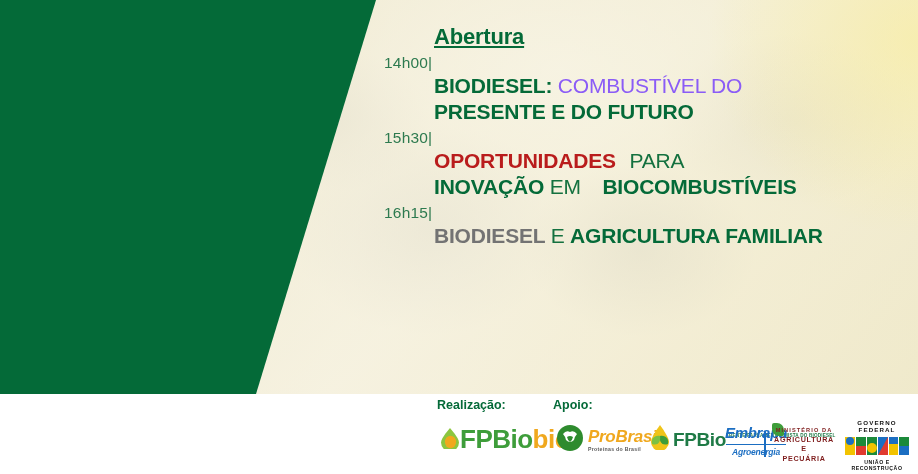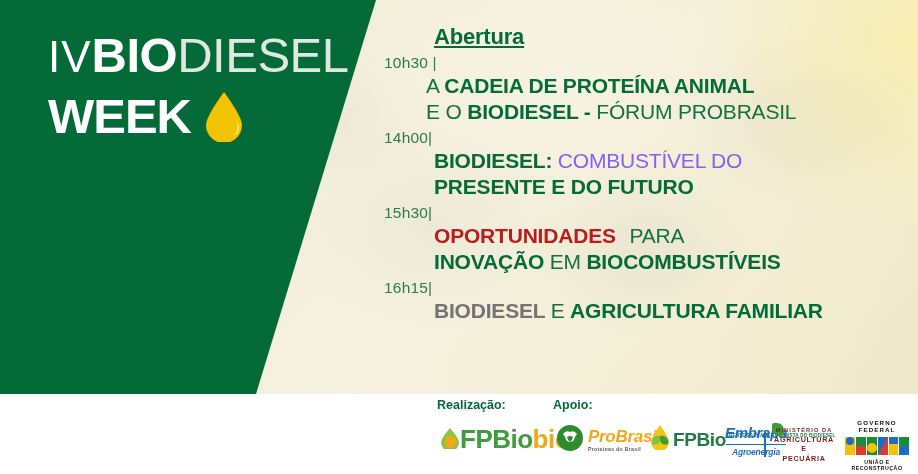--- a/index.html
+++ b/index.html
@@ -111,51 +111,34 @@
 <body>
 
 <div class="poster">
 
   <div class="bg-photo"></div>
   <div class="bg-veil"></div>
   <div class="bg-glow"></div>
 
   <div class="green-wedge"></div>
 
-  <div class="logo">
-    <div class="logo-line1"><span class="lg-iv">IV</span><span class="lg-bio">BIO</span><span class="lg-diesel">DIESEL</span></div>
-    <div class="logo-line2">
-      <span class="lg-week">WEEK</span>
-      <span class="drop">
-        <svg width="42" height="52" viewBox="0 0 42 52">
-          <path d="M21 2 C21 2 3 26 3 35 A18 18 0 0 0 39 35 C39 26 21 2 21 2 Z" fill="#F2C300"></path>
-          <path d="M33 30 C36 35 35 42 30 46 C36 44 39 37 33 30 Z" fill="#FFE57A"></path>
-        </svg>
-      </span>
-    </div>
-  </div>
 
   <div class="schedule">
       <div class="item">
         <div class="title sp-a t-abertura"><span style="font-weight: bold; color: rgb(4, 106, 56); text-decoration: underline;">Abertura</span></div>
-      </div>
-      <div class="item">
-        <div class="time">10h30 |</div>
-        <div class="title sp-b"><span style="font-weight: 400; color: rgb(20, 113, 63);">A </span><span style="font-weight: bold; color: rgb(4, 106, 56);">CADEIA DE PROTEÍNA ANIMAL</span></div>
-        <div class="title sp-b"><span style="font-weight: 400; color: rgb(20, 113, 63);">E O </span><span style="font-weight: bold; color: rgb(4, 106, 56);">BIODIESEL - </span><span style="font-weight: 400; color: rgb(20, 113, 63);">FÓRUM PROBRASIL</span></div>
       </div>
       <div class="item">
         <div class="time">14h00|</div>
         <div class="title sp-c"><span style="font-weight: bold; color: rgb(4, 106, 56);">BIODIESEL: </span><span style="font-weight: 400; color: #8b5cf6;">COMBUSTÍVEL DO</span></div>
         <div class="title sp-c"><span style="font-weight: bold; color: rgb(4, 106, 56);">PRESENTE E DO FUTURO</span></div>
       </div>
       <div class="item">
         <div class="time">15h30|</div>
         <div class="title sp-c"><span style="font-weight: bold; color: #b91c1c;">OPORTUNIDADES </span><span style="font-weight: 400; color: rgb(20, 113, 63); margin-left: 8px;">PARA</span></div>
-        <div class="title sp-c"><span style="font-weight: bold; color: rgb(4, 106, 56);">INOVAÇÃO </span><span style="font-weight: 400; color: rgb(20, 113, 63);">EM </span><span style="font-weight: bold; color: rgb(4, 106, 56);">BIOCOMBUSTÍVEIS</span></div>
+        <div class="title sp-c"><span style="font-weight: bold; color: rgb(4, 106, 56);">INOVAÇÃO </span><span style="font-weight: 400; color: rgb(20, 113, 63);">EM </span><span style="font-weight: bold; color: rgb(4, 106, 56); margin-left: 16px;">BIOCOMBUSTÍVEIS</span></div>
       </div>
       <div class="item">
         <div class="time">16h15|</div>
         <div class="title sp-c"><span style="font-weight: bold; color: #737373;">BIODIESEL </span><span style="font-weight: 400; color: rgb(20, 113, 63);">E </span><span style="font-weight: bold; color: rgb(4, 106, 56);">AGRICULTURA FAMILIAR</span></div>
       </div>
     </div>
 
   <div class="footer"></div>
 
   <div class="lbl-realizacao">Realização:</div>

